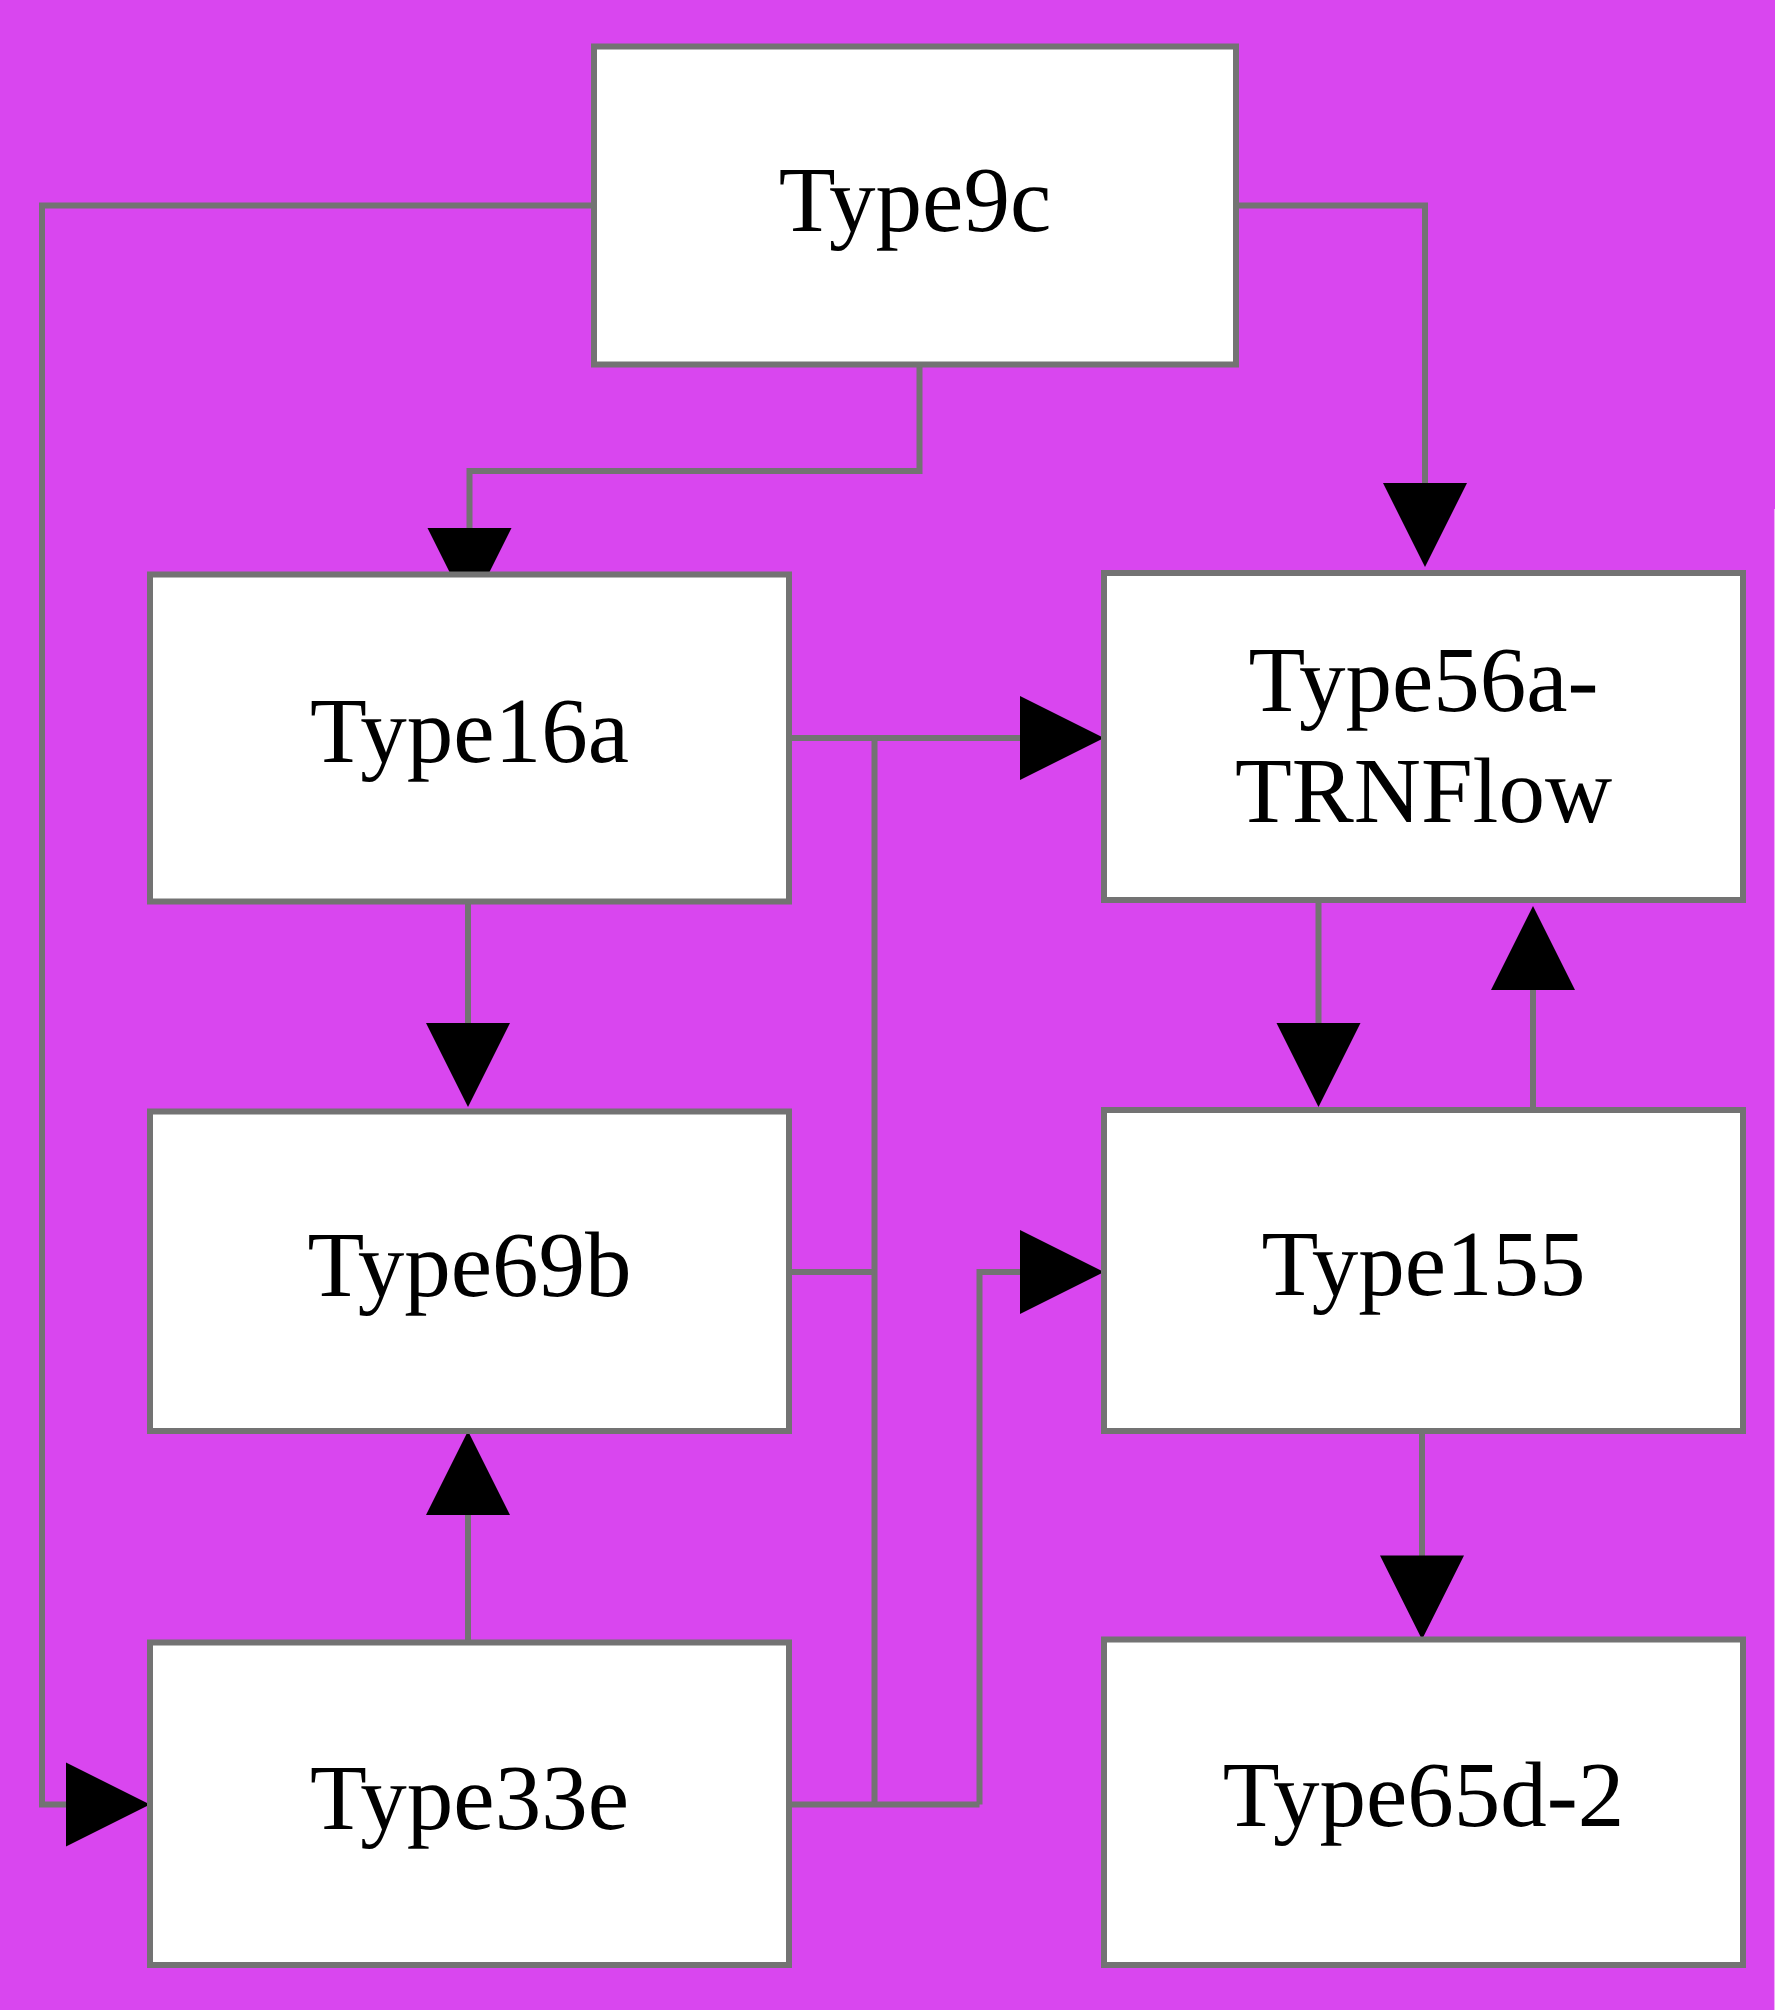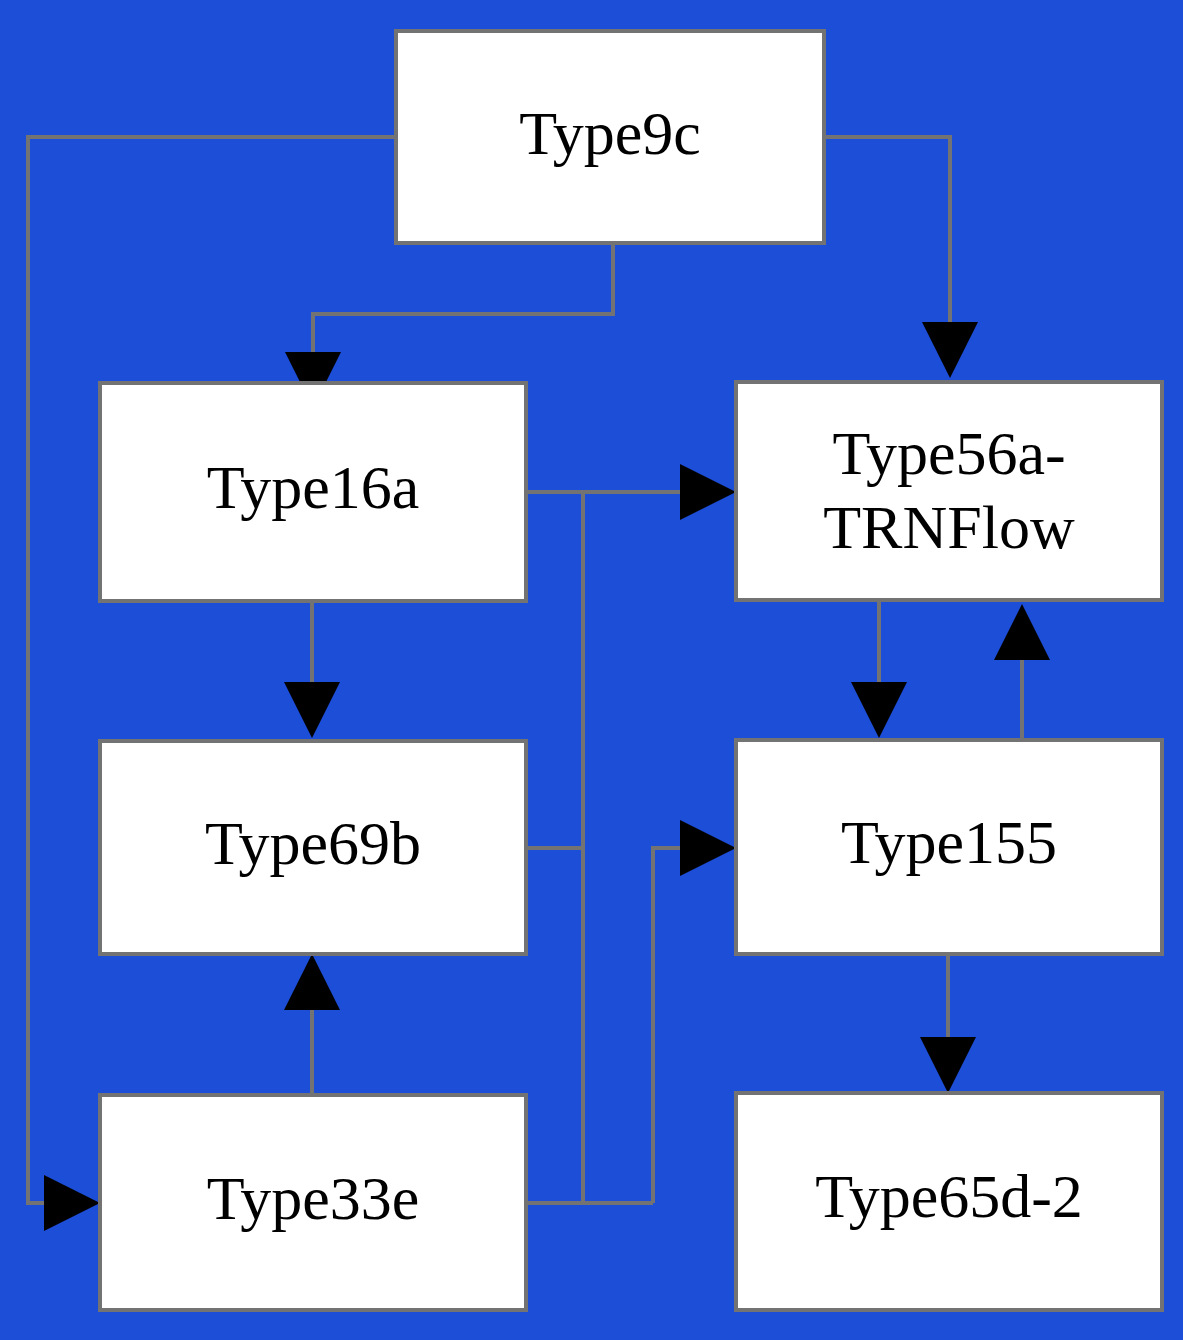--- a/index.html
+++ b/index.html
@@ -7,21 +7,21 @@
     padding: 0;
     background: #ffffff;
   }
   body {
     font-family: "Liberation Serif", "DejaVu Serif", serif;
   }
   #diagram-root {
     position: relative;
     width: 1183px;
     height: 1340px;
-    background: #1d4ed8;
+    background: #d946ef;
     overflow: hidden;
   }
   svg#flow-svg {
     position: absolute;
     left: 0;
     top: 0;
     width: 1183px;
     height: 1340px;
     display: block;
   }

